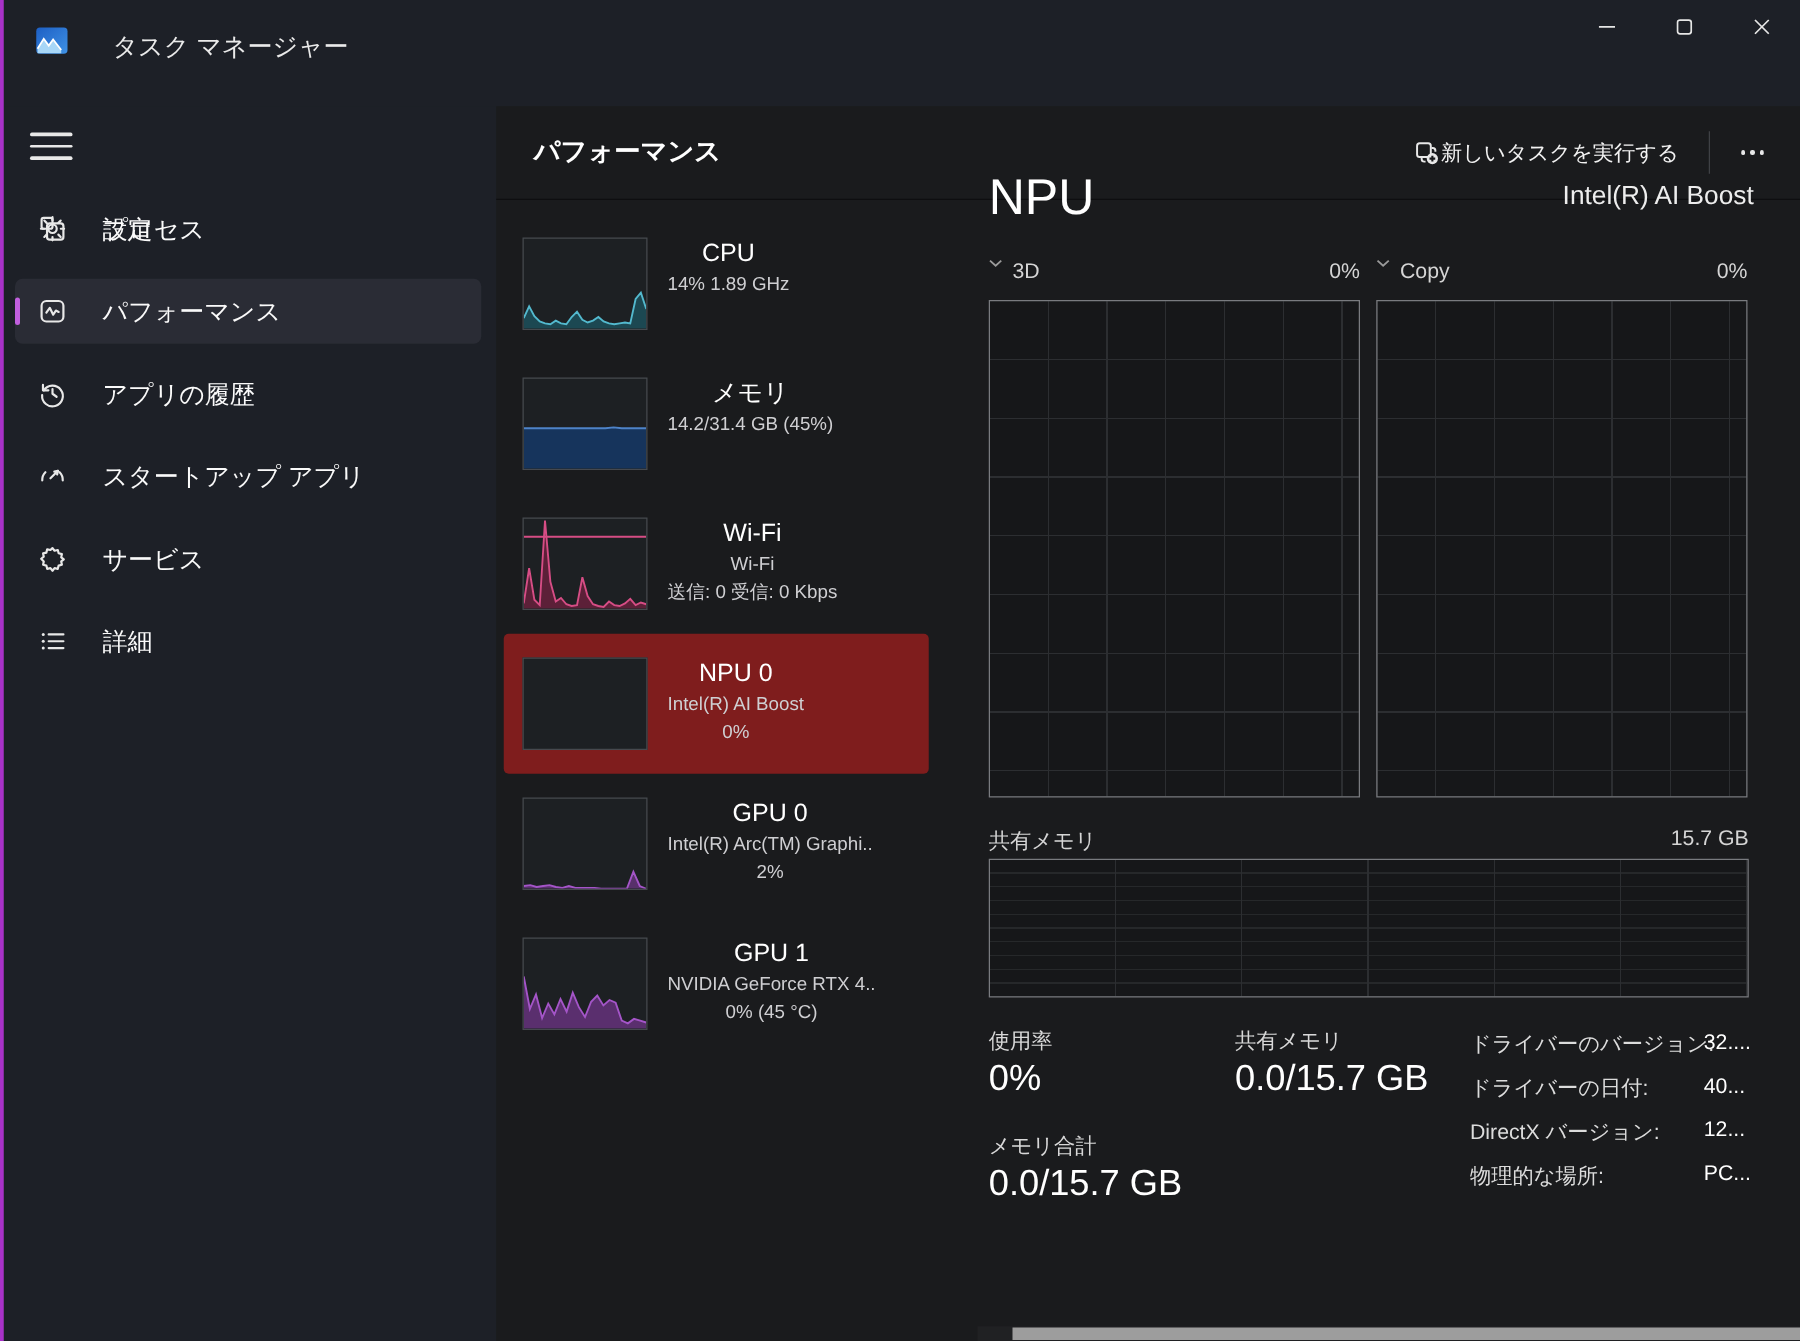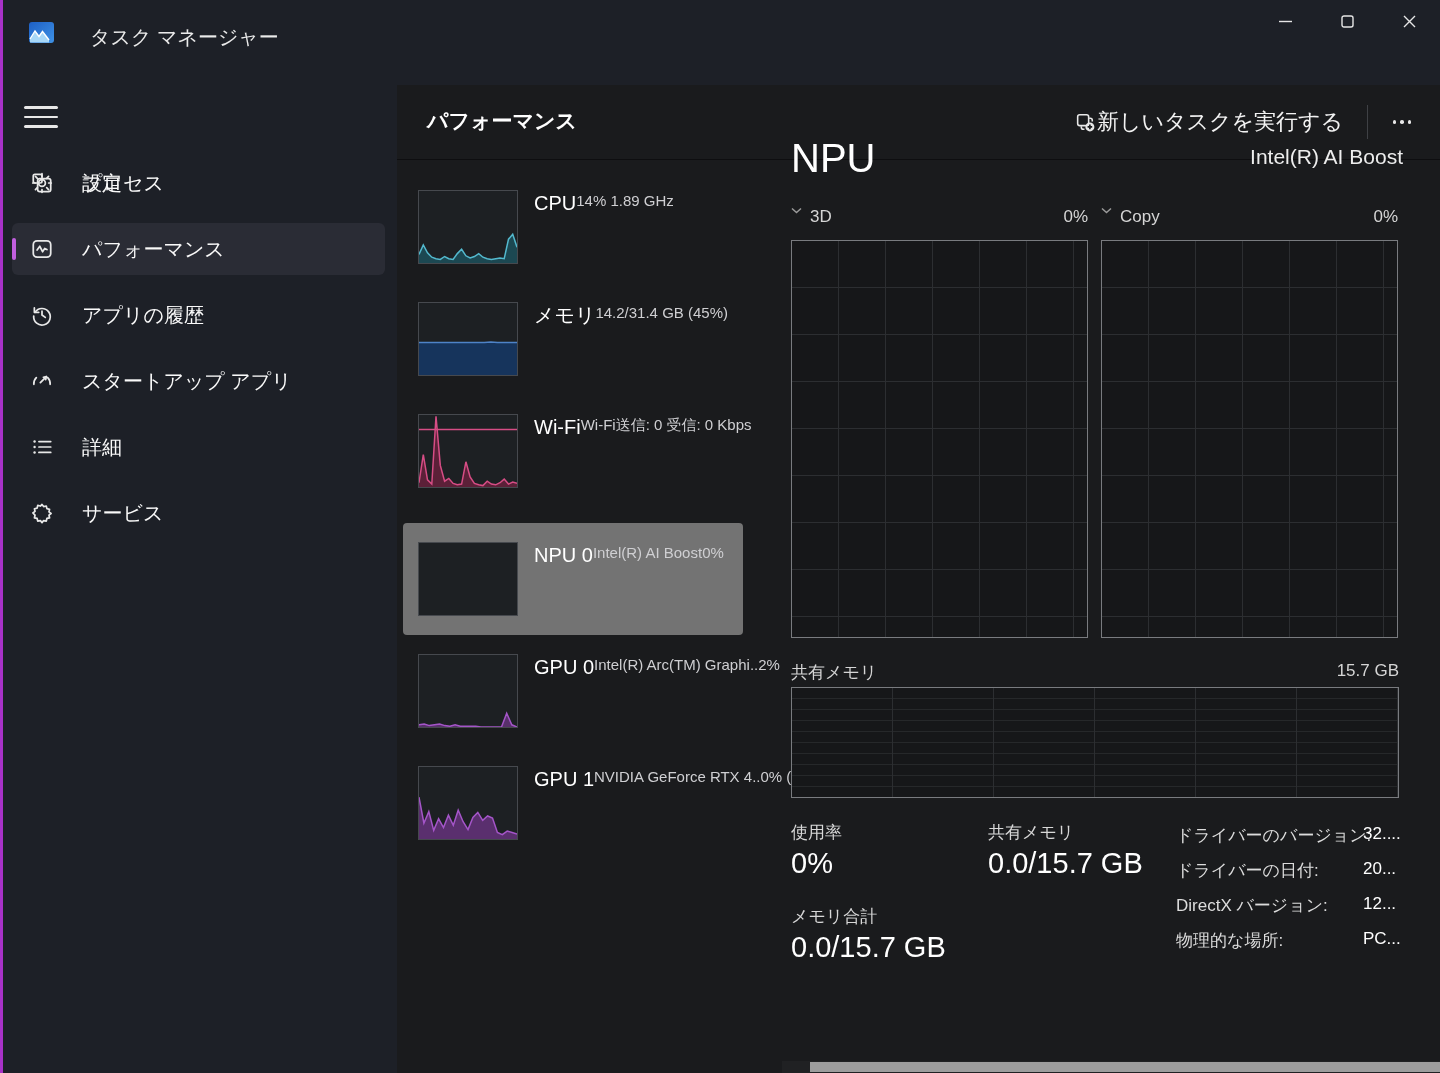--- a/index.html
+++ b/index.html
@@ -24,31 +24,31 @@
   .nav-item.selected::before{content:"";position:absolute;left:0;top:15px;width:3.5px;height:22px;border-radius:2px;background:#c15fde;}
   .nav-icon{width:24px;height:24px;flex:0 0 24px;color:#e8e8e8;}
   .nav-label{font-size:20px;color:#fafafa;white-space:nowrap;}
   .nav-settings{position:absolute;left:0;right:0;bottom:10px;}
 
   
   .main{position:absolute;left:397px;top:85px;right:0;bottom:0;background:#1a1b1d;}
   .main-header{position:absolute;left:0;right:0;top:0;height:75px;border-bottom:1px solid #0e0e10;}
   .page-title{position:absolute;left:30px;top:22px;font-size:21px;font-weight:600;color:#fff;}
   .header-actions{position:absolute;right:14px;top:14px;height:46px;display:flex;align-items:center;}
-  .run-task{display:flex;align-items:center;padding:8px 14px;border-radius:5px;color:#f2f2f2;font-size:22px;white-space:nowrap;text-align:right;}
+  .run-task{display:flex;align-items:center;padding:8px 14px;border-radius:5px;color:#f2f2f2;font-size:17px;white-space:nowrap;text-align:right;}
   .header-divider{width:1px;height:34px;background:#3f4145;margin:0 10px;}
   .more-btn{width:48px;height:38px;display:flex;align-items:center;justify-content:center;gap:4px;}
   .more-btn i{width:3.5px;height:3.5px;border-radius:50%;background:#e8e8e8;}
 
   
   .perf-list{position:absolute;left:6px;top:86px;width:340px;display:flex;flex-direction:column;}
   .perf-item{display:flex;gap:16px;padding:19px 15px;height:112px;border-radius:4px;cursor:default;}
-  .perf-item.selected{background:#737373;margin-top:16px;}
+  .perf-item.selected{background:#7f1d1d;}
   .mini-chart{width:100px;height:74px;flex:0 0 100px;background:#1d2023;border:1px solid #46494e;overflow:hidden;}
-  .pi-text{display:flex;flex-direction:row;min-width:0;text-align:center;}
+  .pi-text{display:flex;flex-direction:column;min-width:0;text-align:center;}
   .pi-title{font-size:20px;line-height:27px;color:#fff;white-space:nowrap;}
   .pi-line{font-size:15px;line-height:22px;color:#cfcfd2;white-space:nowrap;}
 
   
   .detail{position:absolute;left:394px;top:0;width:612px;}
   .detail-header{margin-top:50px;display:flex;align-items:center;justify-content:space-between;}
   .detail-title{font-size:40px;line-height:46px;font-weight:400;color:#fff;}
   .detail-device{font-size:21px;color:#ededed;padding-bottom:3px;}
   .chart-headers{margin-top:26px;display:flex;gap:13px;height:24px;}
   .chart-head{width:297px;display:flex;align-items:flex-start;font-size:17px;color:#d5d5d5;}
@@ -163,37 +163,37 @@
             <path d="M18.5 14a8 8 0 0 0-2.3-6" stroke-linecap="round"></path>
             <path d="M9.5 12.5L15 7" stroke-linecap="round"></path>
             <path d="M15 7l-2.7.6M15 7l-.6 2.7" stroke-linecap="round" stroke-linejoin="round"></path>
           </svg>
           </span>
         <span class="nav-label">スタートアップ アプリ</span>
       </div>
       <div class="nav-item">
         <span class="nav-icon">
           <svg width="24" height="24" viewBox="0 0 22 22" fill="none" stroke="currentColor" stroke-width="1.6">
+            <path d="M11 3.2l1.5 1.9 2.4-.5.6 2.4 2.4.6-.5 2.4 1.9 1.5-1.9 1.5.5 2.4-2.4.6-.6 2.4-2.4-.5-1.5 1.9-1.5-1.9-2.4.5-.6-2.4-2.4-.6.5-2.4L2.7 11l1.9-1.5-.5-2.4 2.4-.6.6-2.4 2.4.5z" stroke-linejoin="round"></path>
+          </svg>
+          </span>
+        <span class="nav-label">サービス</span>
+      </div>
+      <div class="nav-item">
+        <span class="nav-icon">
+          <svg width="24" height="24" viewBox="0 0 22 22" fill="none" stroke="currentColor" stroke-width="1.6">
             <circle cx="4.2" cy="6" r="1.1" fill="currentColor" stroke="none"></circle>
             <circle cx="4.2" cy="11" r="1.1" fill="currentColor" stroke="none"></circle>
             <circle cx="4.2" cy="16" r="1.1" fill="currentColor" stroke="none"></circle>
             <line x1="8.2" y1="6" x2="19" y2="6" stroke-linecap="round"></line>
             <line x1="8.2" y1="11" x2="19" y2="11" stroke-linecap="round"></line>
             <line x1="8.2" y1="16" x2="19" y2="16" stroke-linecap="round"></line>
           </svg>
           </span>
         <span class="nav-label">詳細</span>
-      </div>
-      <div class="nav-item">
-        <span class="nav-icon">
-          <svg width="24" height="24" viewBox="0 0 22 22" fill="none" stroke="currentColor" stroke-width="1.6">
-            <path d="M11 3.2l1.5 1.9 2.4-.5.6 2.4 2.4.6-.5 2.4 1.9 1.5-1.9 1.5.5 2.4-2.4.6-.6 2.4-2.4-.5-1.5 1.9-1.5-1.9-2.4.5-.6-2.4-2.4-.6.5-2.4L2.7 11l1.9-1.5-.5-2.4 2.4-.6.6-2.4 2.4.5z" stroke-linejoin="round"></path>
-          </svg>
-          </span>
-        <span class="nav-label">サービス</span>
       </div>
     </div>
 
     <div class="nav nav-settings">
       <div class="nav-item">
         <span class="nav-icon">
           <svg width="24" height="24" viewBox="0 0 22 22" fill="none" stroke="currentColor" stroke-width="1.6">
             <circle cx="11" cy="11" r="3.1"></circle>
             <path d="M11 2.5v2.4M11 17.1v2.4M2.5 11h2.4M17.1 11h2.4M5 5l1.7 1.7M15.3 15.3L17 17M17 5l-1.7 1.7M6.7 15.3L5 17" stroke-linecap="round"></path>
           </svg>
@@ -351,21 +351,21 @@
           <div class="stat-big">0.0/15.7 GB</div>
         </div>
         <div class="stat-col2">
           <div class="stat-label">共有メモリ</div>
           <div class="stat-big">0.0/15.7 GB</div>
         </div>
         <div class="stat-col3">
           <span class="kv-label">ドライバーのバージョン:</span>
           <span class="kv-value">32....</span>
           <span class="kv-label">ドライバーの日付:</span>
-          <span class="kv-value">20...</span>
+          <span class="kv-value">40...</span>
           <span class="kv-label">DirectX バージョン:</span>
           <span class="kv-value">12...</span>
           <span class="kv-label">物理的な場所:</span>
           <span class="kv-value">PC...</span>
         </div>
       </div>
     </div>
 
     <div class="hscroll">
       <div class="hscroll-thumb"></div>

